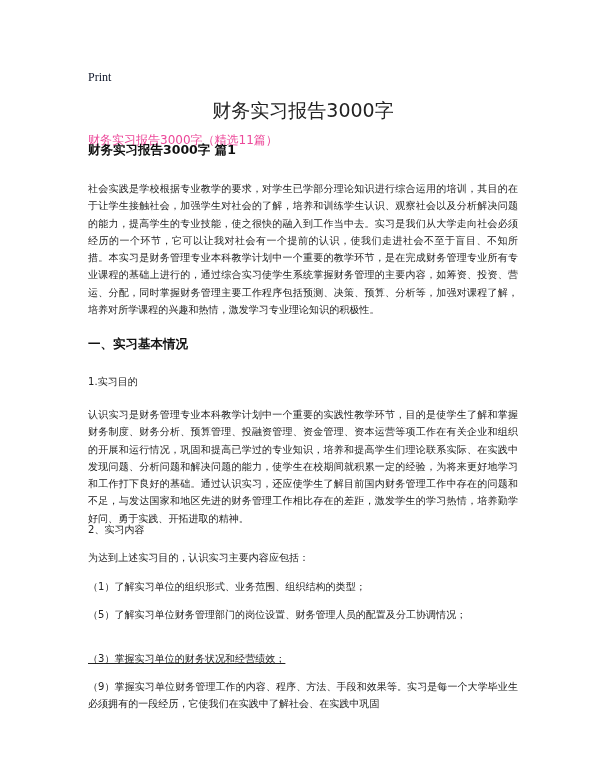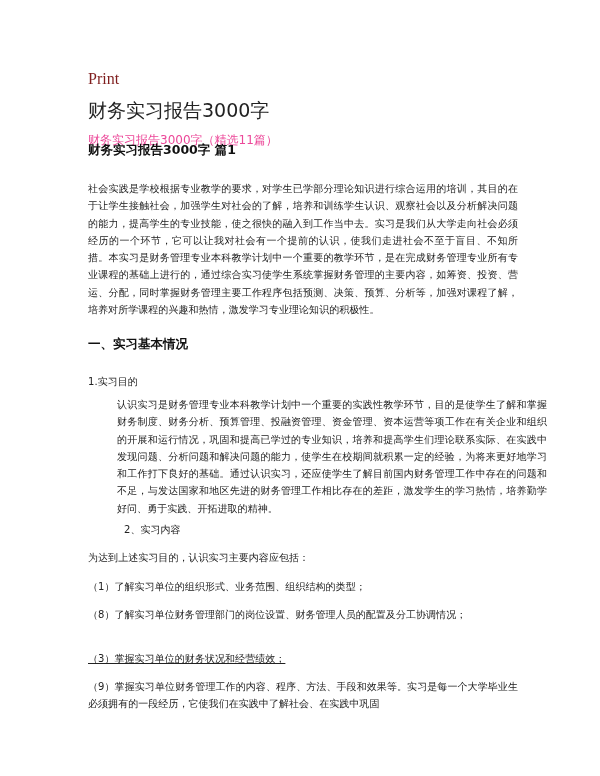--- a/index.html
+++ b/index.html
@@ -1,20 +1,20 @@
 <!DOCTYPE html>
 <html><head>
 <meta charset="utf-8">
 <style>
   html, body { margin: 0; padding: 0; background: #ffffff; }
   body { width: 600px; height: 776px; overflow: hidden; position: relative;
          font-family: "DejaVu Sans", "Liberation Sans", sans-serif; color: #222; }
   .page { position: absolute; left: 88px; top: 0; width: 430px; }
-  .print { position: absolute; top: 70px; left: 0; font-family: "Liberation Serif", serif; font-size: 16px; color: #7f1d1d; }
-  .title { position: absolute; top: 98px; left: 0; width: 430px; font-size: 19px; color: #222; }
+  .print { position: absolute; top: 70px; left: 0; font-family: "Liberation Serif", serif; font-size: 12px; color: #0f172a; }
+  .title { position: absolute; top: 98px; left: 0; width: 430px; text-align: center; font-size: 19px; color: #222; }
   .subtitle { position: absolute; top: 132px; left: 0; font-size: 12px; color: #ec4899; }
   .h-bold { font-weight: bold; font-size: 12.5px; color: #111; }
   .p { font-size: 10px; line-height: 17.3px; color: #222; margin: 0; text-align: justify; letter-spacing: 0.05px; }
   .block { position: absolute; left: 0; width: 430px; }
 </style>
 </head>
 <body>
 
 <div class="page">
   <div class="print">Print</div>
@@ -22,23 +22,23 @@
   <div class="subtitle">财务实习报告3000字（精选11篇）</div>
 
   <div class="block h-bold" style="top:142px;">财务实习报告3000字 篇1</div>
 
   <p class="block p" style="top:180px;">社会实践是学校根据专业教学的要求，对学生已学部分理论知识进行综合运用的培训，其目的在于让学生接触社会，加强学生对社会的了解，培养和训练学生认识、观察社会以及分析解决问题的能力，提高学生的专业技能，使之很快的融入到工作当中去。实习是我们从大学走向社会必须经历的一个环节，它可以让我对社会有一个提前的认识，使我们走进社会不至于盲目、不知所措。本实习是财务管理专业本科教学计划中一个重要的教学环节，是在完成财务管理专业所有专业课程的基础上进行的，通过综合实习使学生系统掌握财务管理的主要内容，如筹资、投资、营运、分配，同时掌握财务管理主要工作程序包括预测、决策、预算、分析等，加强对课程了解，培养对所学课程的兴趣和热情，激发学习专业理论知识的积极性。</p>
 
   <div class="block h-bold" style="top:336px;">一、实习基本情况</div>
 
   <div class="block p" style="top:362px;margin-top:11px;">1.实习目的</div>
 
-  <p class="block p" style="top:396px;margin-left:29px;">认识实习是财务管理专业本科教学计划中一个重要的实践性教学环节，目的是使学生了解和掌握财务制度、财务分析、预算管理、投融资管理、资金管理、资本运营等项工作在有关企业和组织的开展和运行情况，巩固和提高已学过的专业知识，培养和提高学生们理论联系实际、在实践中发现问题、分析问题和解决问题的能力，使学生在校期间就积累一定的经验，为将来更好地学习和工作打下良好的基础。通过认识实习，还应使学生了解目前国内财务管理工作中存在的问题和不足，与发达国家和地区先进的财务管理工作相比存在的差距，激发学生的学习热情，培养勤学好问、勇于实践、开拓进取的精神。</p>
+  <p class="block p" style="top:406px;">认识实习是财务管理专业本科教学计划中一个重要的实践性教学环节，目的是使学生了解和掌握财务制度、财务分析、预算管理、投融资管理、资金管理、资本运营等项工作在有关企业和组织的开展和运行情况，巩固和提高已学过的专业知识，培养和提高学生们理论联系实际、在实践中发现问题、分析问题和解决问题的能力，使学生在校期间就积累一定的经验，为将来更好地学习和工作打下良好的基础。通过认识实习，还应使学生了解目前国内财务管理工作中存在的问题和不足，与发达国家和地区先进的财务管理工作相比存在的差距，激发学生的学习热情，培养勤学好问、勇于实践、开拓进取的精神。</p>
 
-  <div class="block p" style="top:521px;margin-left:36px;">2、实习内容</div>
+  <div class="block p" style="top:521px;">2、实习内容</div>
 
   <div class="block p" style="top:549px;">为达到上述实习目的，认识实习主要内容应包括：</div>
 
   <p class="block p" style="top:578px;">（1）了解实习单位的组织形式、业务范围、组织结构的类型；</p>
-  <p class="block p" style="top:606px;">（8）了解实习单位财务管理部门的岗位设置、财务管理人员的配置及分工协调情况；</p>
+  <p class="block p" style="top:606px;">（5）了解实习单位财务管理部门的岗位设置、财务管理人员的配置及分工协调情况；</p>
   <p class="block p" style="top:650px;text-decoration:underline;">（3）掌握实习单位的财务状况和经营绩效；</p>
   <p class="block p" style="top:678px;">（9）掌握实习单位财务管理工作的内容、程序、方法、手段和效果等。实习是每一个大学毕业生必须拥有的一段经历，它使我们在实践中了解社会、在实践中巩固</p>
 </div>
 
 </body></html>

